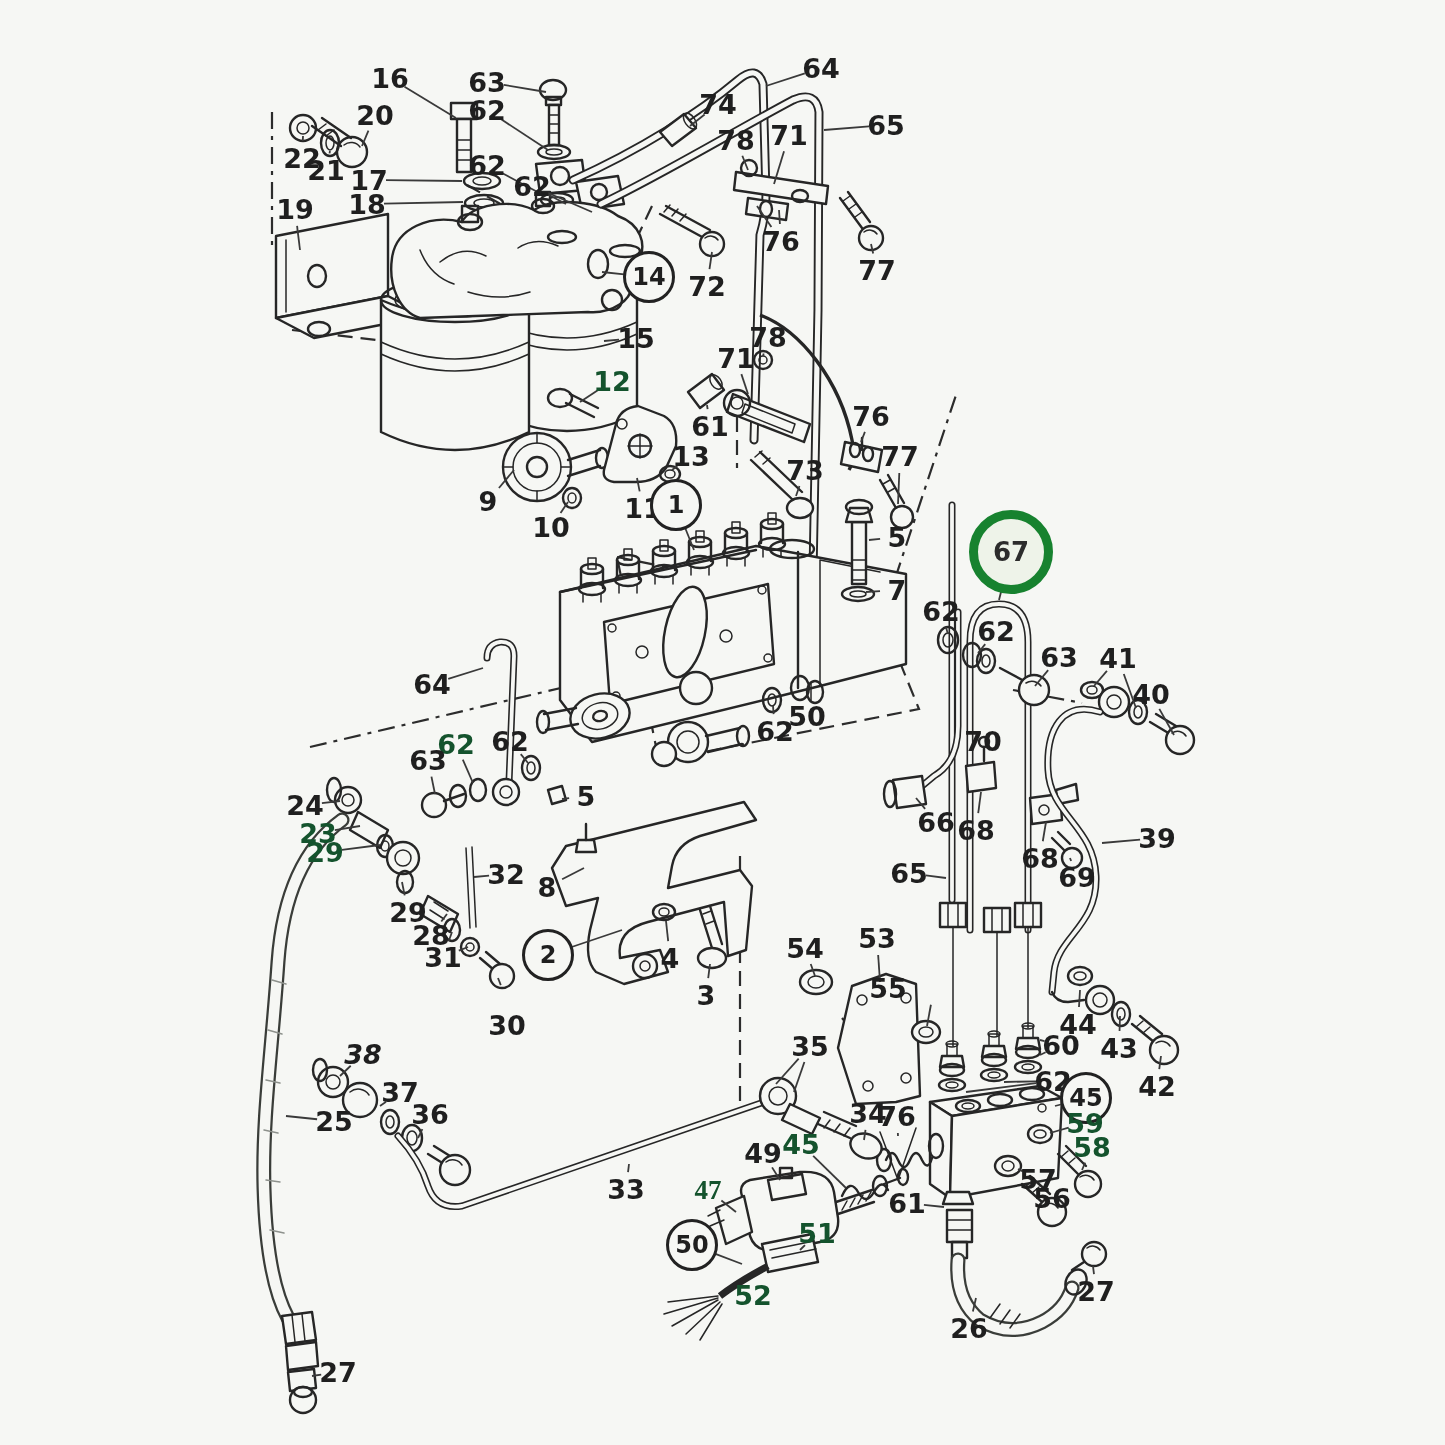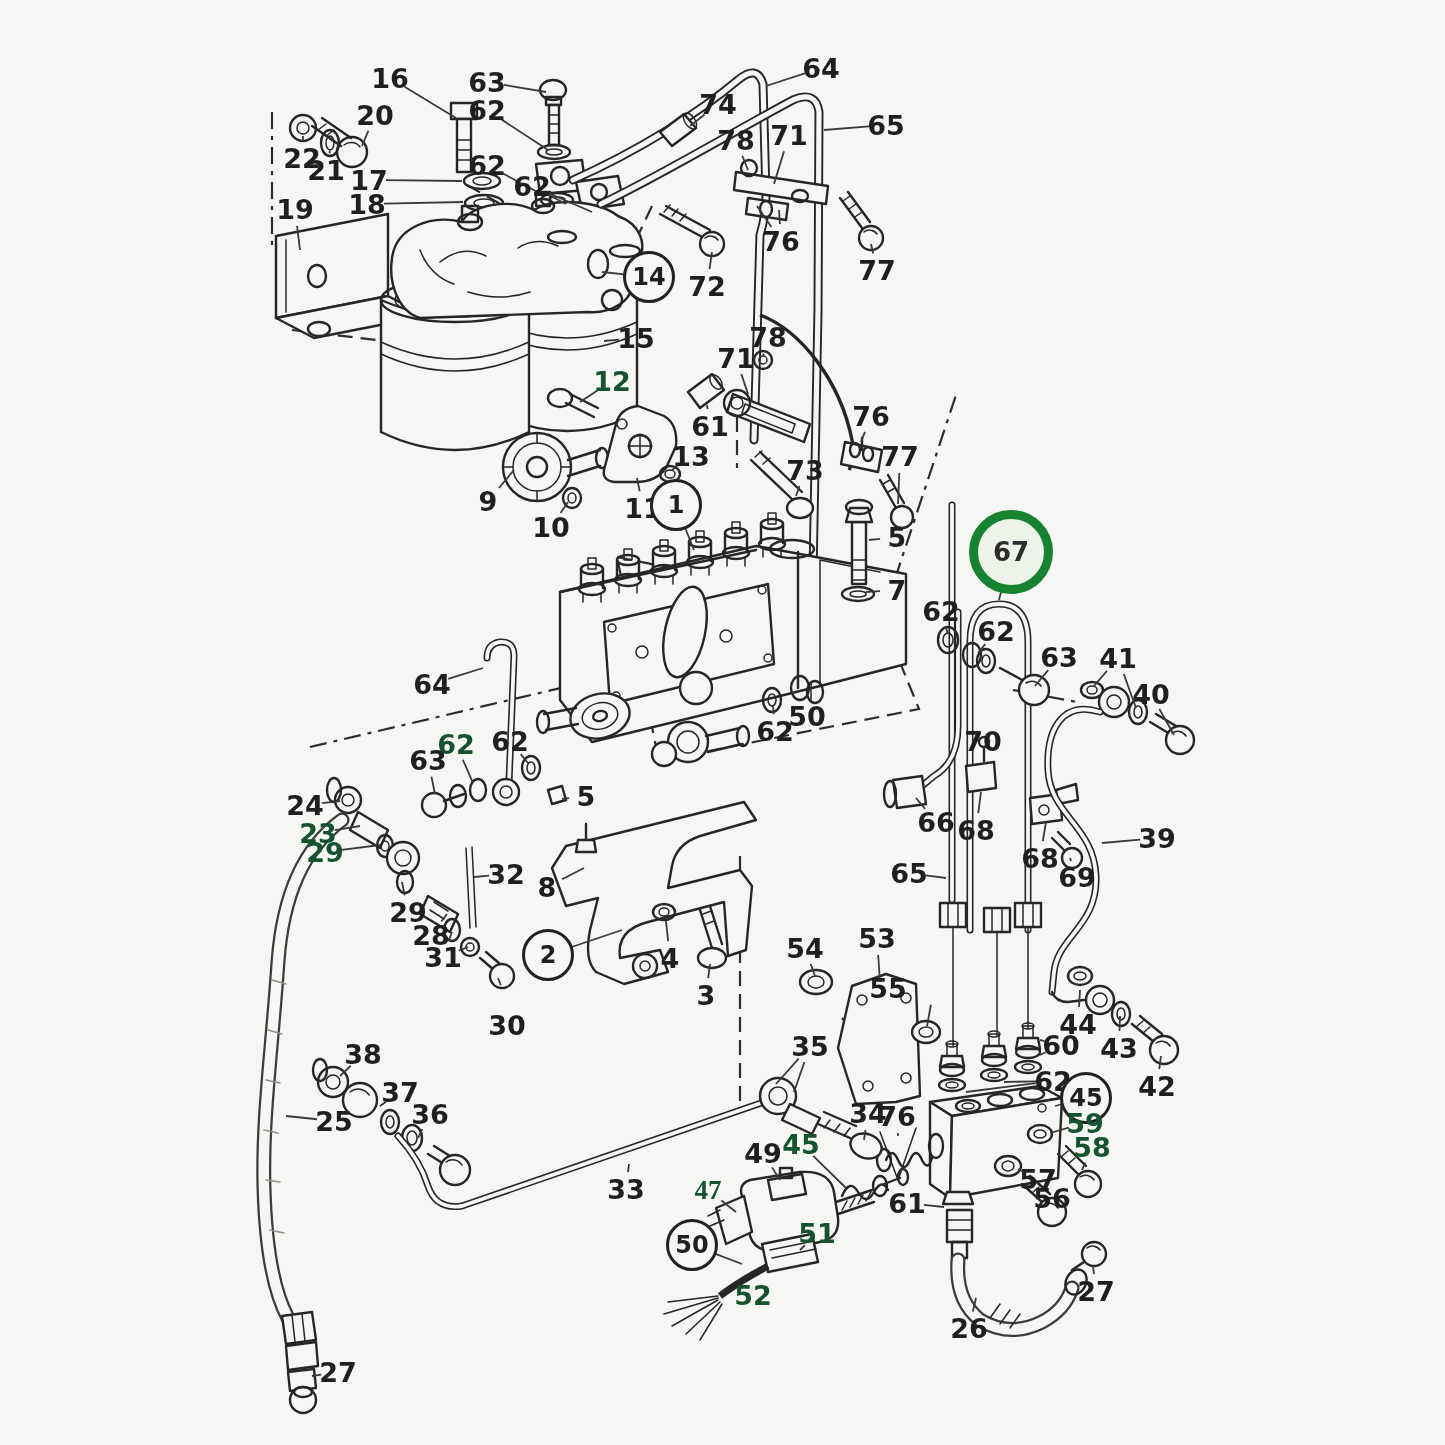--- a/index.html
+++ b/index.html
@@ -633,21 +633,21 @@
       <div class="lbl" style="left: 408px; top: 912px;">29</div>
       <div class="lbl" style="left: 431px; top: 935px;">28</div>
       <div class="lbl" style="left: 443px; top: 957px;">31</div>
       <div class="lbl" style="left: 506px; top: 874px;">32</div>
       <div class="lbl" style="left: 507px; top: 1001px; margin-top: 24px;">30</div>
       <div class="lbl" style="left: 547px; top: 887px;">8</div>
       <div class="lbl circ" style="left: 548px; top: 955px;">2</div>
       <div class="lbl" style="left: 586px; top: 796px;">5</div>
       <div class="lbl" style="left: 670px; top: 958px;">4</div>
       <div class="lbl" style="left: 706px; top: 995px;">3</div>
-      <div class="lbl" style="left: 363px; top: 1054px;">38</div>
+      <div class="lbl" style="left: 363px; top: 1054px; font-style: italic;">38</div>
       <div class="lbl" style="left: 334px; top: 1121px;">25</div>
       <div class="lbl" style="left: 400px; top: 1092px;">37</div>
       <div class="lbl" style="left: 430px; top: 1114px;">36</div>
       <div class="lbl" style="left: 626px; top: 1189px;">33</div>
       <div class="lbl" style="left: 338px; top: 1372px;">27</div>
     </div>
 
 </div>
 
 </body></html>

